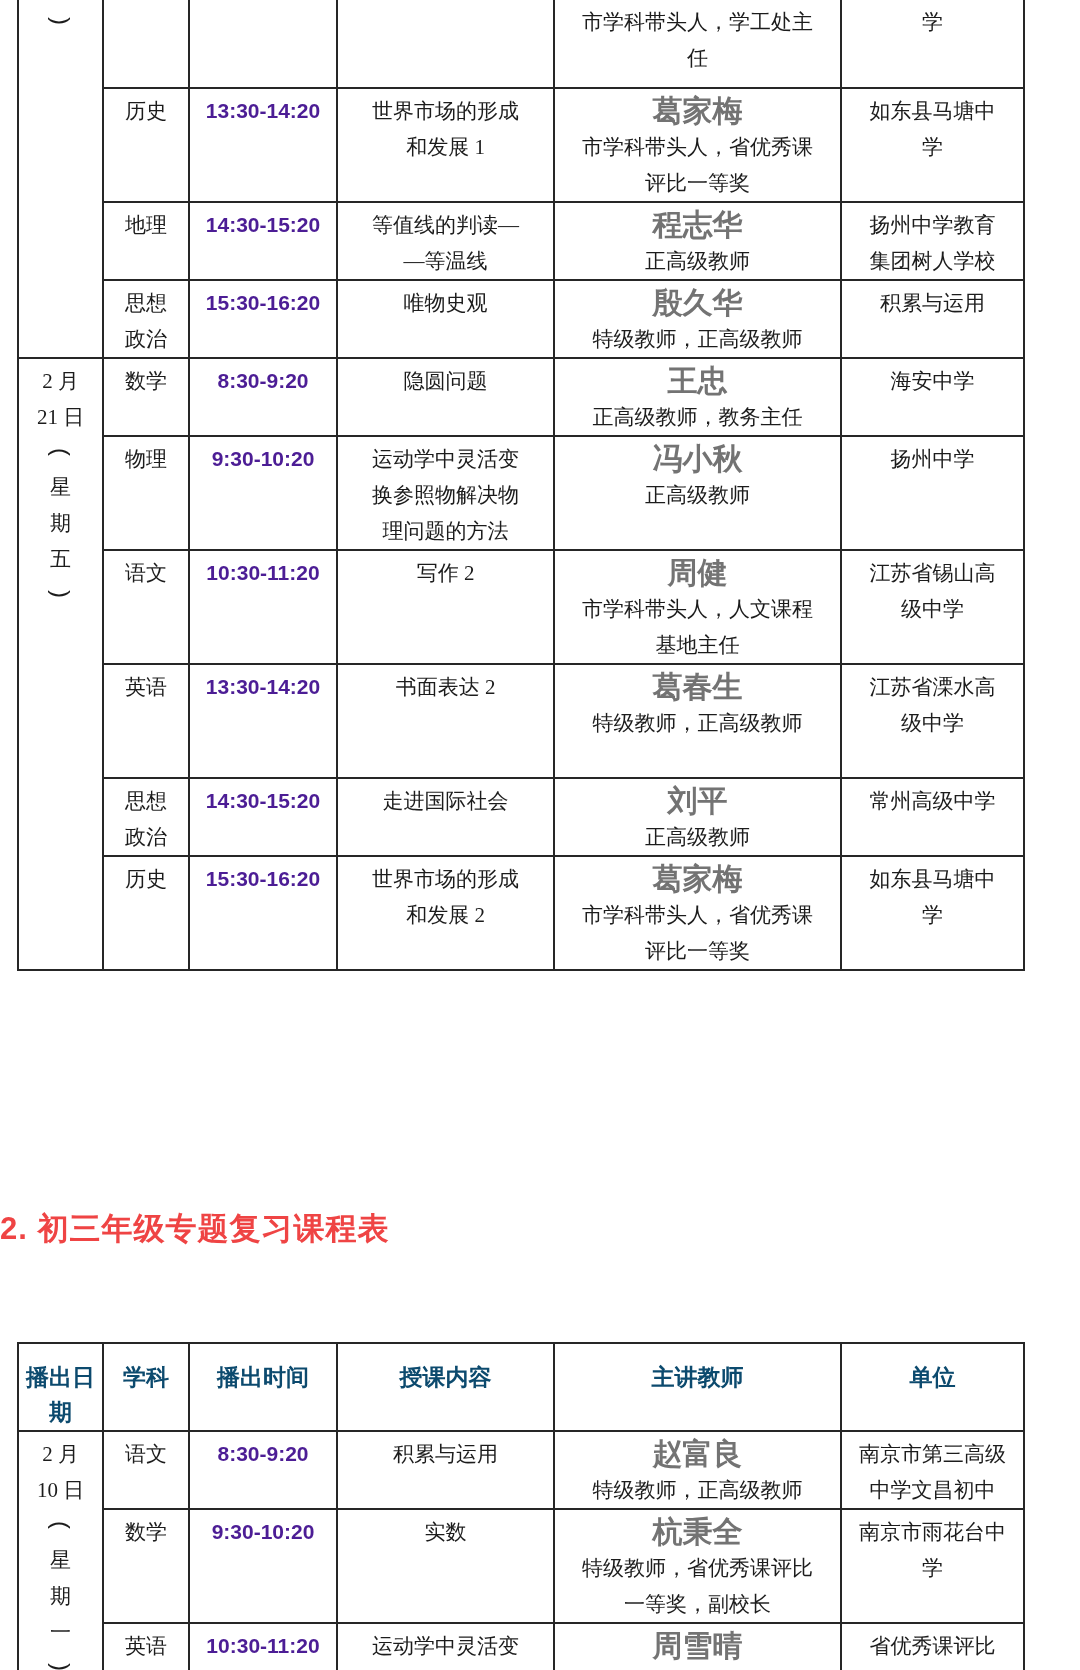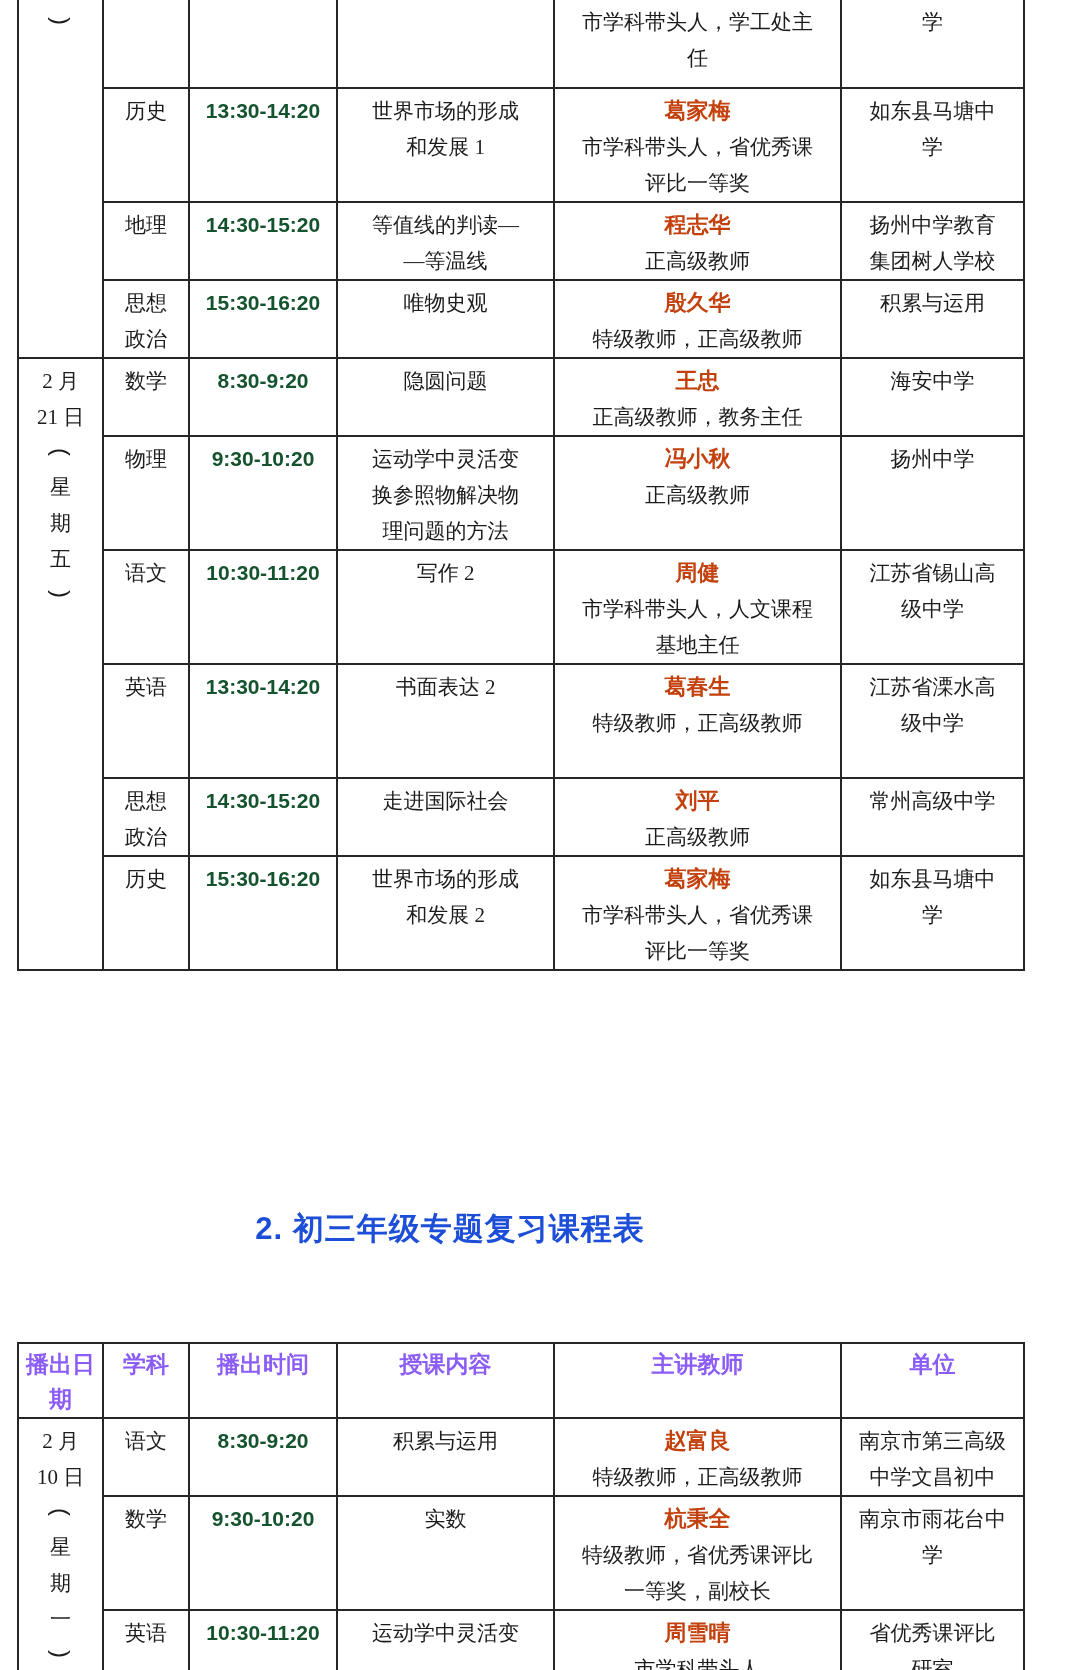--- a/index.html
+++ b/index.html
@@ -23,51 +23,51 @@
     font-size:21px;
     line-height:36px;
     overflow:hidden;
   }
   table.noTop tr:first-child > td { border-top:0; }
   .sched th {
     font-family:"Liberation Sans","DejaVu Sans",sans-serif;
     font-weight:700;
     font-size:23px;
     line-height:35px;
-    padding-top:3px;
-    color:#8b5cf6;
+    padding-top:16px;
+    color:#0c4a6e;
   }
   .timecell {
     font-family:"Liberation Sans","DejaVu Sans",sans-serif;
     font-weight:700;
     font-size:23px;
-    color:#14532d;
+    color:#4c1d95;
   }
   .tname {
     font-family:"Liberation Sans","DejaVu Sans",sans-serif;
     font-weight:700;
-    font-size:22px;
-    color:#c2410c;
+    font-size:30px;
+    color:#737373;
   }
   .datecell { line-height:37px; }
   .vparen {
     transform:rotate(90deg);
     font-family:"Liberation Sans","DejaVu Sans",sans-serif;
     font-size:24px;
     line-height:34px;
   }
   .title {
     font-family:"Liberation Sans","DejaVu Sans",sans-serif;
     font-weight:700;
     font-size:31px;
     line-height:44px;
     width:900px;
-    text-align:center;
+    text-align:left;
     letter-spacing:1px;
-    color:#1d4ed8;
+    color:#ef4444;
     margin:236px 0 91px 0;
   }
 </style>
 </head>
 <body>
 
 <div>
 
   <table class="sched noTop">
     <colgroup>

